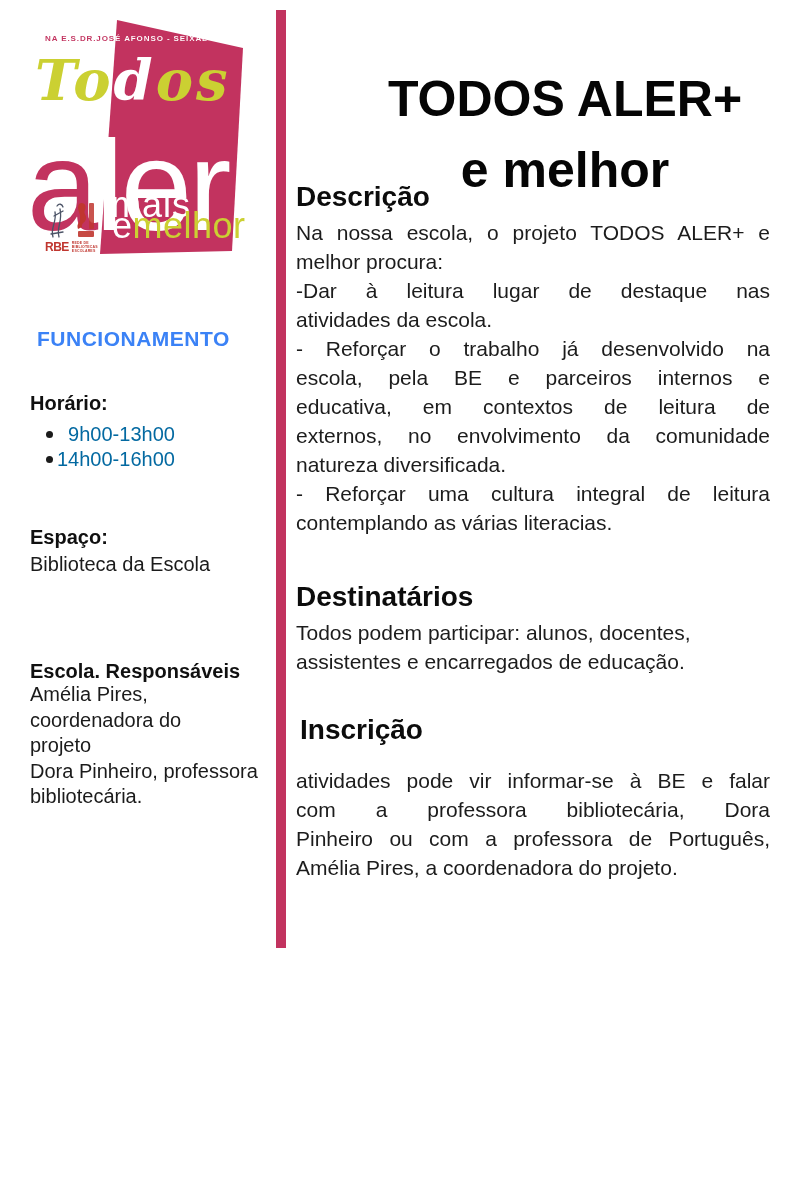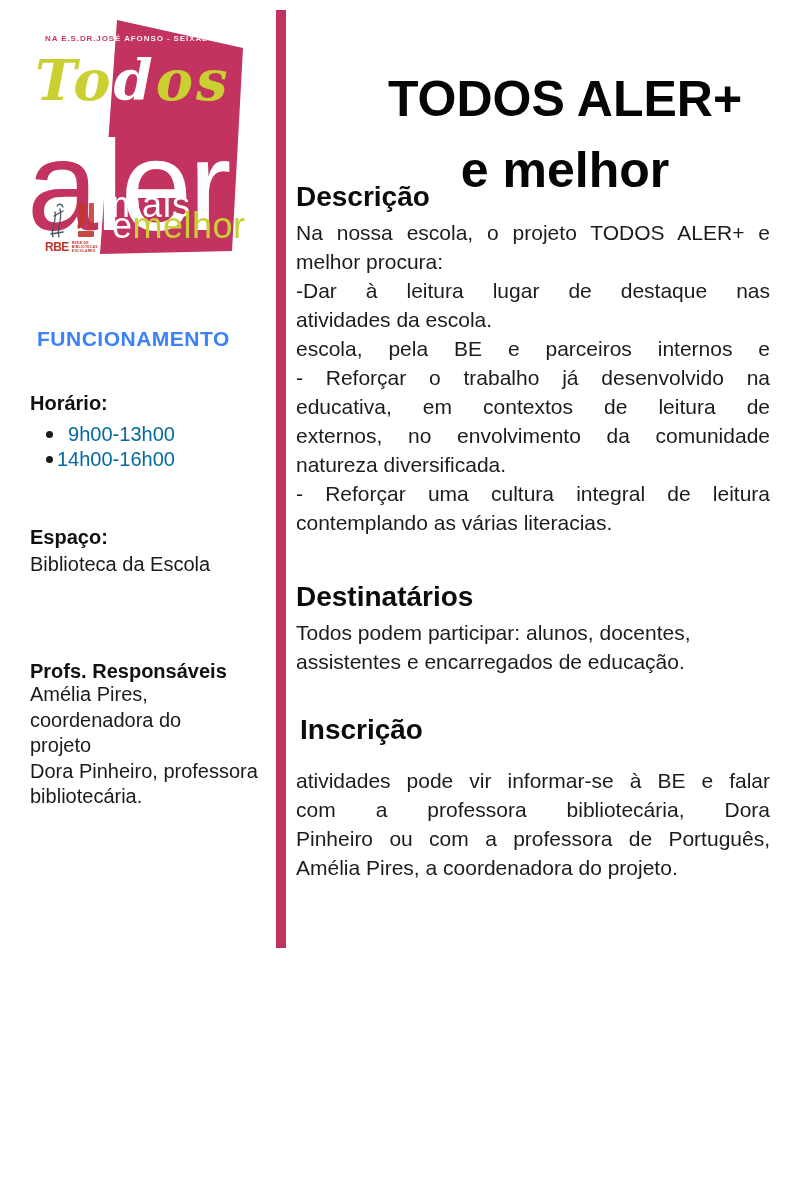--- a/index.html
+++ b/index.html
@@ -153,42 +153,42 @@
         </li>
     </ul>
   </div>
 
   <div class="espaco">
     <div class="blabel">Espaço:</div>
     <div>Biblioteca da Escola</div>
   </div>
 
   <div class="profs">
-    <div class="blabel">Profs. Responsáveis</div>
+    <div class="blabel">Escola. Responsáveis</div>
     <div class="pline">Amélia Pires,</div>
     <div class="pline">coordenadora do</div>
     <div class="pline">projeto</div>
     <div class="pline">Dora Pinheiro, professora</div>
     <div class="pline">bibliotecária.</div>
   </div>
 
   <main class="main">
     <h1 class="title">
       <div>TODOS ALER+</div>
       <div>e melhor</div>
     </h1>
 
     <h2 class="heading" id="h-desc">Descrição</h2>
     <div class="para" id="p-desc">
       <div class="jl">Na nossa escola, o projeto TODOS ALER+ e</div>
       <div class="ll">melhor procura:</div>
       <div class="jl">-Dar à leitura lugar de destaque nas</div>
       <div class="ll">atividades da escola.</div>
+      <div class="jl">- Reforçar o trabalho já desenvolvido na</div>
       <div class="jl">escola, pela BE e parceiros internos e</div>
-      <div class="jl">- Reforçar o trabalho já desenvolvido na</div>
       <div class="jl">educativa, em contextos de leitura de</div>
       <div class="jl">externos, no envolvimento da comunidade</div>
       <div class="ll">natureza diversificada.</div>
       <div class="jl">- Reforçar uma cultura integral de leitura</div>
       <div class="ll">contemplando as várias literacias.</div>
     </div>
 
     <h2 class="heading" id="h-dest">Destinatários</h2>
     <div class="para" id="p-dest">
       <div class="ll">Todos podem participar: alunos, docentes,</div>

